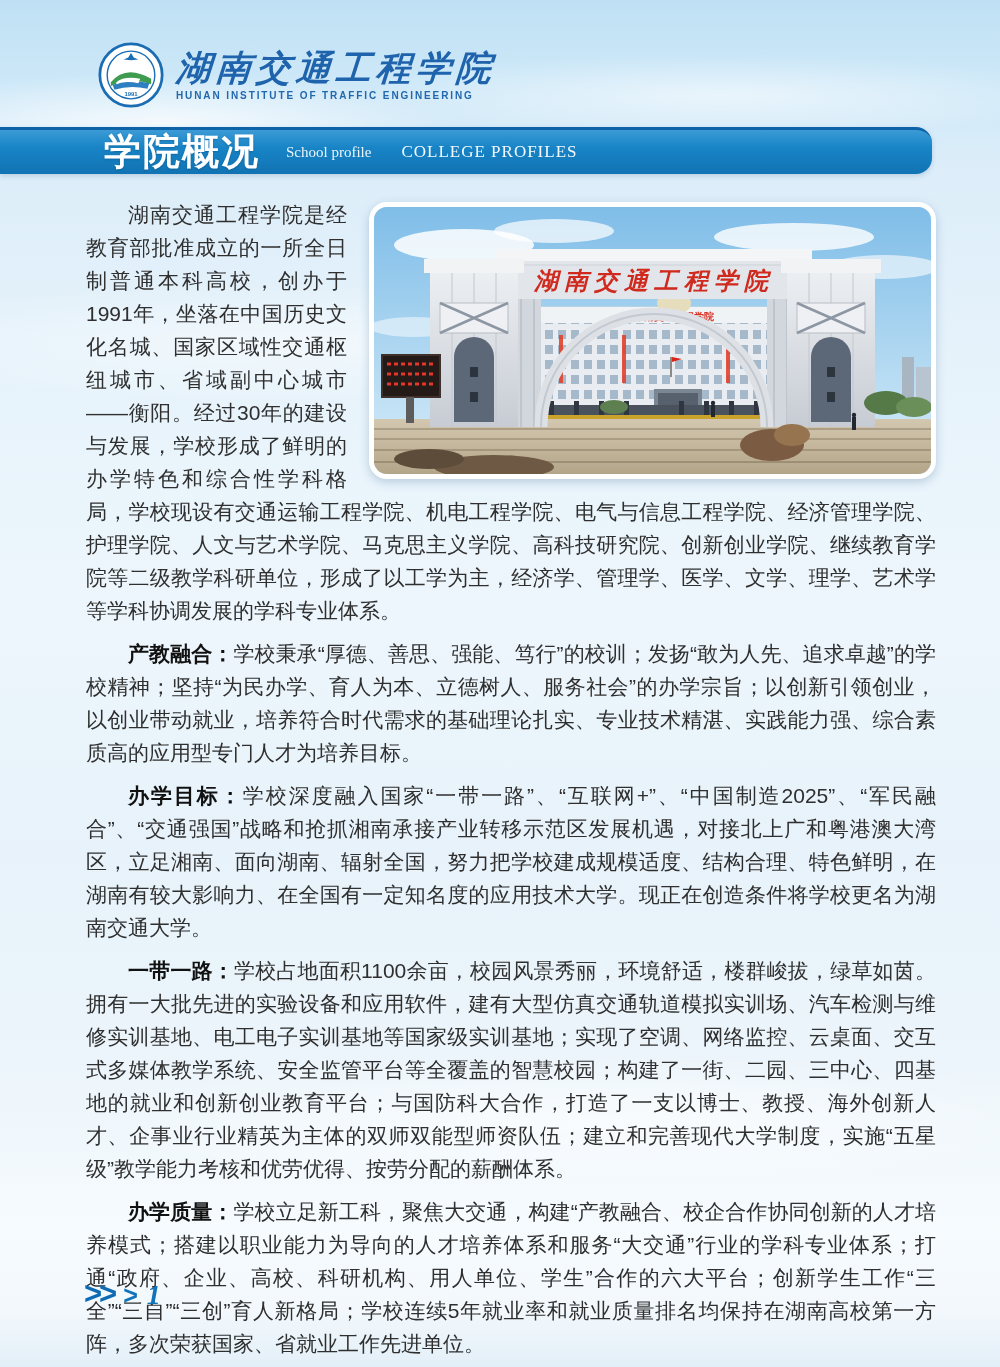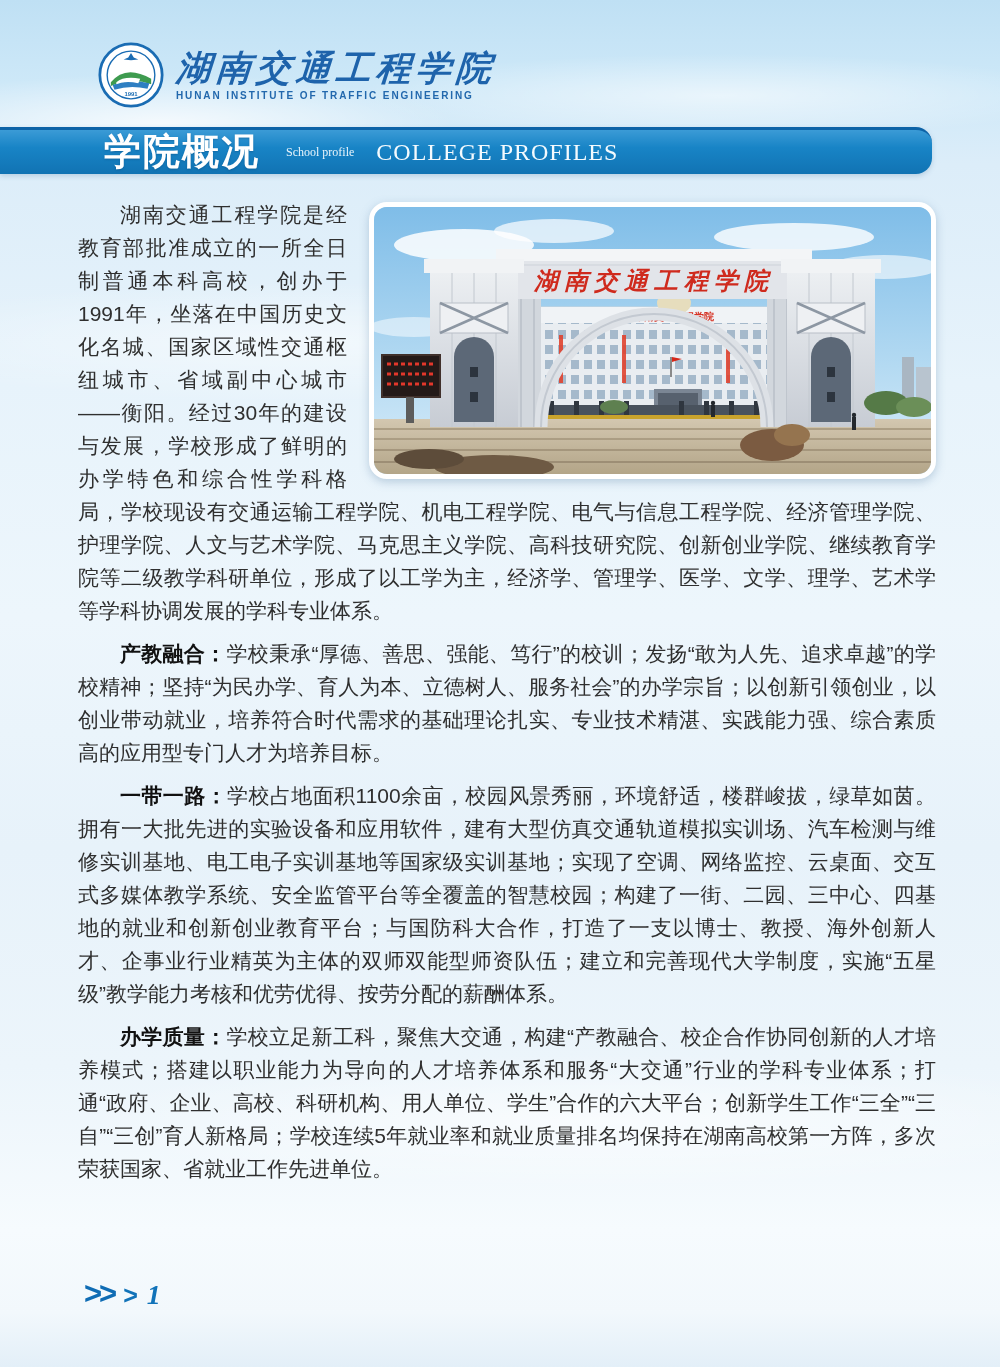--- a/index.html
+++ b/index.html
@@ -33,30 +33,30 @@
   
   .banner{
     position:absolute;top:127px;left:0;width:932px;height:44px;
     border-top:3px solid #0d63a7;
     border-radius:0 16px 16px 0;
     background:linear-gradient(180deg,#3b9bd6 0%,#1884c6 40%,#1173b3 100%);
     display:flex;align-items:center;
     box-shadow:0 2px 5px rgba(70,120,160,.25);
   }
   .banner-zh{margin-left:104px;font-size:37px;font-weight:bold;color:#fff;letter-spacing:2px;text-shadow:0 1px 2px rgba(0,60,110,.35);text-align:right;}
-  .banner-en-small{margin-left:26px;font-family:"Liberation Serif","DejaVu Serif",serif;font-size:12px;color:#eaf5fc;}
-  .banner-en-large{margin-left:22px;font-family:"Liberation Serif","DejaVu Serif",serif;font-size:24px;color:#f4fafe;letter-spacing:1px;}
+  .banner-en-small{margin-left:26px;font-family:"Liberation Serif","DejaVu Serif",serif;font-size:15px;color:#eaf5fc;}
+  .banner-en-large{margin-left:30px;font-family:"Liberation Serif","DejaVu Serif",serif;font-size:17px;color:#f4fafe;letter-spacing:1px;}
 
   
   .content{
     position:absolute;top:198px;left:78px;width:858px;
     font-size:21px;line-height:33px;color:#2f2f2f;
     text-align:justify;
   }
-  .para{margin:0 0 10px 0;text-indent:2em;}
+  .para{margin:0 0 10px 8px;text-indent:2em;}
   .para b{color:#111;}
 
   .photo-wrap{
     float:right;width:567px;height:277px;box-sizing:border-box;
     margin:4px 0 12px 22px;
     border:5px solid #ffffff;border-radius:18px;overflow:hidden;
     box-shadow:0 3px 10px rgba(90,130,165,.35);
     background:#aed5ef;
   }
   .photo-wrap svg{display:block;width:100%;height:100%;}
@@ -218,20 +218,21 @@
         <rect x="478" y="210" width="4" height="13" fill="#23282e"></rect>
         <circle cx="339" cy="196" r="2.2" fill="#23282e"></circle>
         <circle cx="480" cy="208" r="2.2" fill="#23282e"></circle>
       </svg>
     </div>
 
     <p class="para"><b></b><span>湖南交通工程学院是经教育部批准成立的一所全日制普通本科高校，创办于1991年，坐落在中国历史文化名城、国家区域性交通枢纽城市、省域副中心城市——衡阳。经过30年的建设与发展，学校形成了鲜明的办学特色和综合性学科格局，学校现设有交通运输工程学院、机电工程学院、电气与信息工程学院、经济管理学院、护理学院、人文与艺术学院、马克思主义学院、高科技研究院、创新创业学院、继续教育学院等二级教学科研单位，形成了以工学为主，经济学、管理学、医学、文学、理学、艺术学等学科协调发展的学科专业体系。</span></p>
 
     <p class="para"><b>产教融合：</b><span>学校秉承“厚德、善思、强能、笃行”的校训；发扬“敢为人先、追求卓越”的学校精神；坚持“为民办学、育人为本、立德树人、服务社会”的办学宗旨；以创新引领创业，以创业带动就业，培养符合时代需求的基础理论扎实、专业技术精湛、实践能力强、综合素质高的应用型专门人才为培养目标。</span></p>
 
+    <p class="para"><b>办学目标：</b><span>学校深度融入国家“一带一路”、“互联网+”、“中国制造2025”、“军民融合”、“交通强国”战略和抢抓湘南承接产业转移示范区发展机遇，对接北上广和粤港澳大湾区，立足湘南、面向湖南、辐射全国，努力把学校建成规模适度、结构合理、特色鲜明，在湖南有较大影响力、在全国有一定知名度的应用技术大学。现正在创造条件将学校更名为湖南交通大学。</span></p>
 
     <p class="para"><b>一带一路：</b><span>学校占地面积1100余亩，校园风景秀丽，环境舒适，楼群峻拔，绿草如茵。拥有一大批先进的实验设备和应用软件，建有大型仿真交通轨道模拟实训场、汽车检测与维修实训基地、电工电子实训基地等国家级实训基地；实现了空调、网络监控、云桌面、交互式多媒体教学系统、安全监管平台等全覆盖的智慧校园；构建了一街、二园、三中心、四基地的就业和创新创业教育平台；与国防科大合作，打造了一支以博士、教授、海外创新人才、企事业行业精英为主体的双师双能型师资队伍；建立和完善现代大学制度，实施“五星级”教学能力考核和优劳优得、按劳分配的薪酬体系。</span></p>
 
     <p class="para"><b>办学质量：</b><span>学校立足新工科，聚焦大交通，构建“产教融合、校企合作协同创新的人才培养模式；搭建以职业能力为导向的人才培养体系和服务“大交通”行业的学科专业体系；打通“政府、企业、高校、科研机构、用人单位、学生”合作的六大平台；创新学生工作“三全”“三自”“三创”育人新格局；学校连续5年就业率和就业质量排名均保持在湖南高校第一方阵，多次荣获国家、省就业工作先进单位。</span></p>
 
   </div>
 
   <div class="footer">
     <span class="chev-big">&gt;&gt;</span>
     <span class="chev-small">&gt;</span>

